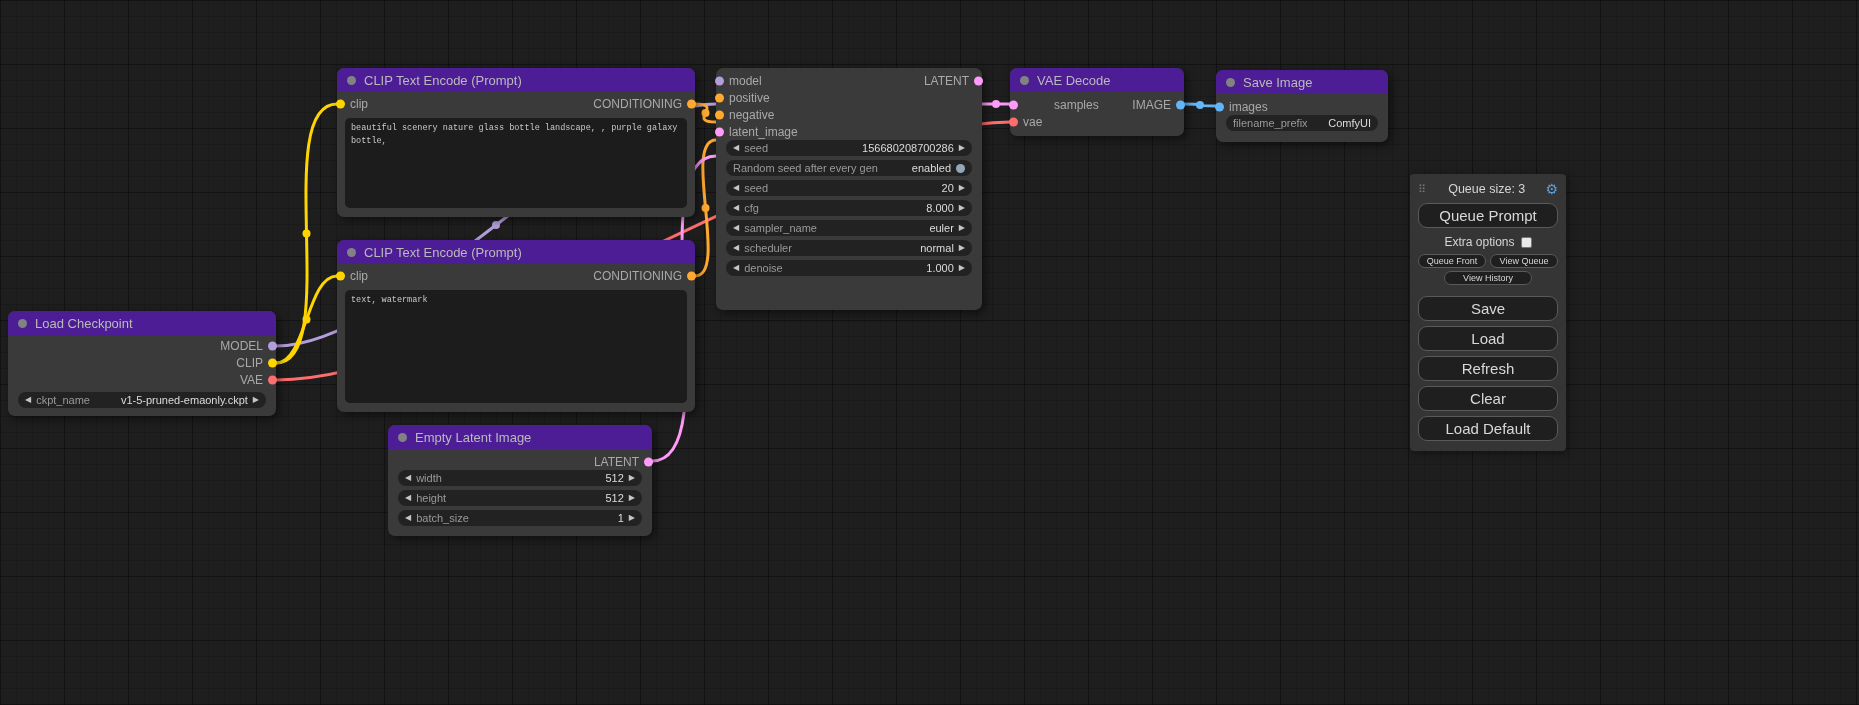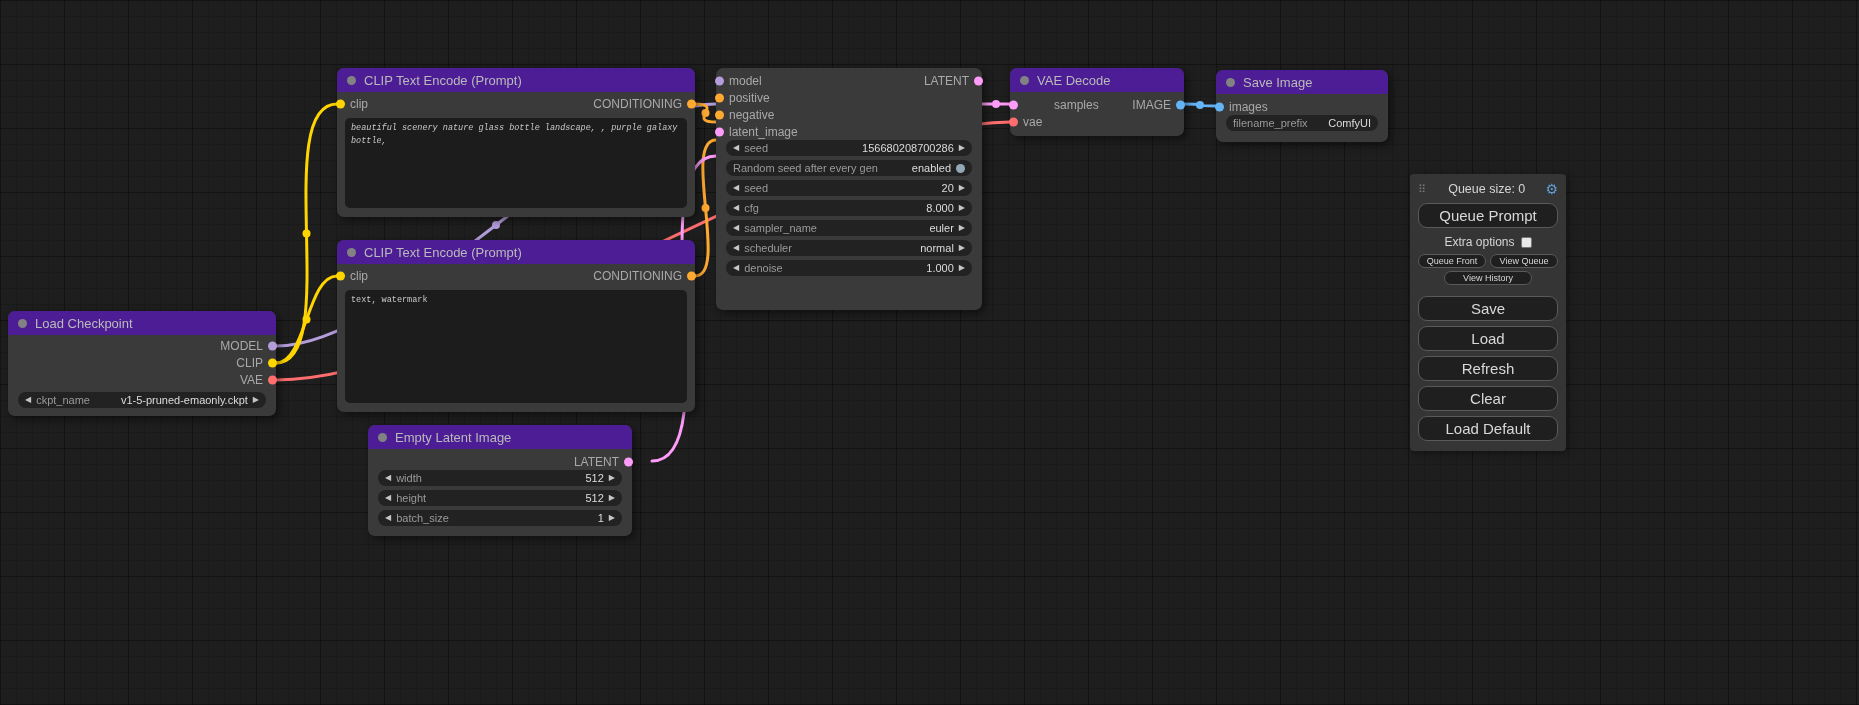--- a/index.html
+++ b/index.html
@@ -116,39 +116,39 @@
     <span class="tdot"></span>
     <span class="ttext">CLIP Text Encode (Prompt)</span>
   </div>
   <div class="row h18" style="margin-top:3px;">
     <span class="dot indot" style="background: rgb(255, 213, 0);"></span>
     <span class="slabel">clip</span>
     <span class="spacer"></span>
     <span class="slabel">CONDITIONING</span>
     <span class="dot outdot" style="background: rgb(255, 169, 49);"></span>
   </div>
-  <div class="prompt" style="height:82px;font-style:italic;">beautiful scenery nature glass bottle landscape, , purple galaxy bottle,</div>
+  <div class="prompt" style="height:82px;">beautiful scenery nature glass bottle landscape, , purple galaxy bottle,</div>
 </div>
 
 <div class="node" style="left:337px;top:240px;width:358px;height:172px;">
   <div class="titlebar">
     <span class="tdot"></span>
     <span class="ttext">CLIP Text Encode (Prompt)</span>
   </div>
   <div class="row h18" style="margin-top:3px;">
     <span class="dot indot" style="background: rgb(255, 213, 0);"></span>
     <span class="slabel">clip</span>
     <span class="spacer"></span>
     <span class="slabel">CONDITIONING</span>
     <span class="dot outdot" style="background: rgb(255, 169, 49);"></span>
   </div>
   <div class="prompt" style="height:105px;">text, watermark</div>
 </div>
 
-<div class="node" style="left:368px;top:425px;width:264px;height:111px;">
+<div class="node" style="left:388px;top:425px;width:264px;height:111px;">
   <div class="titlebar">
     <span class="tdot"></span>
     <span class="ttext">Empty Latent Image</span>
   </div>
   <div class="row out" style="margin-top:4px;">
     <span class="slabel">LATENT</span>
     <span class="dot outdot" style="background: rgb(255, 156, 249);"></span>
   </div>
   <div class="widget first">
     <span class="arrow">◀</span>
@@ -262,21 +262,21 @@
   </div>
   <div class="widget first">
     <span class="wname">filename_prefix</span>
     <span class="wvalue">ComfyUI</span>
   </div>
 </div>
 
 <div class="menu">
   <div class="menu-header">
     <span class="drag">⠿</span>
-    <span class="qsize">Queue size: 0</span>
+    <span class="qsize">Queue size: 3</span>
     <span class="gear">⚙</span>
   </div>
   <button class="btn big">Queue Prompt</button>
   <div class="extra-row">
     <span>Extra options</span>
     <span class="checkbox"></span>
   </div>
   <div class="small-row">
     <button class="btn small">Queue Front</button>
     <button class="btn small">View Queue</button>

